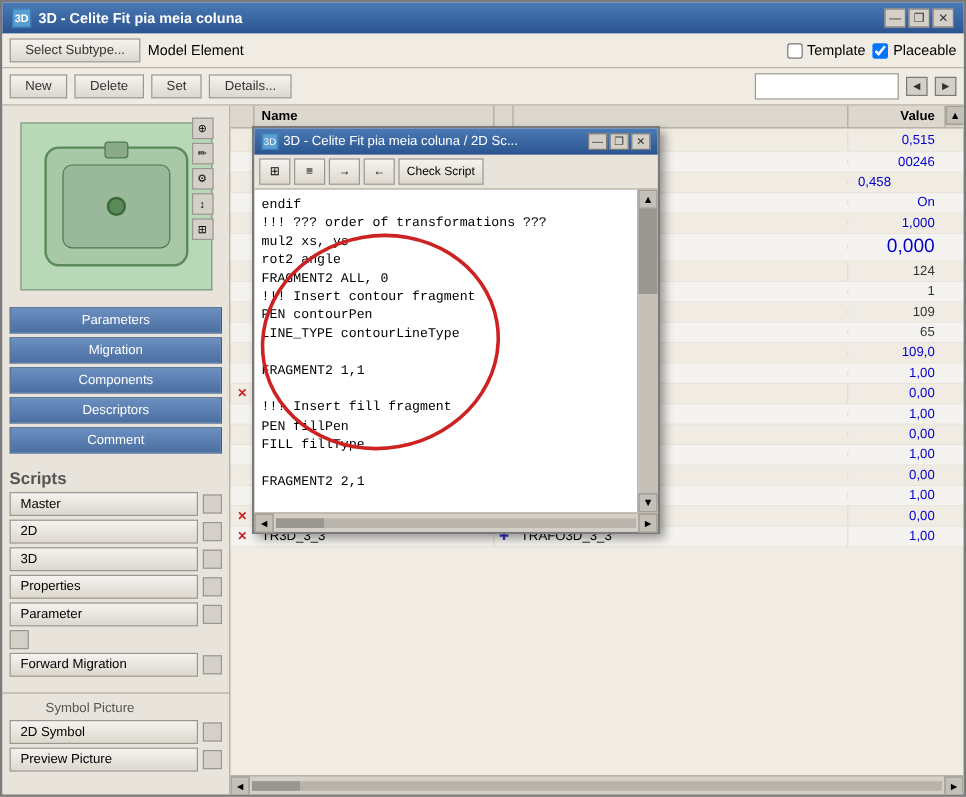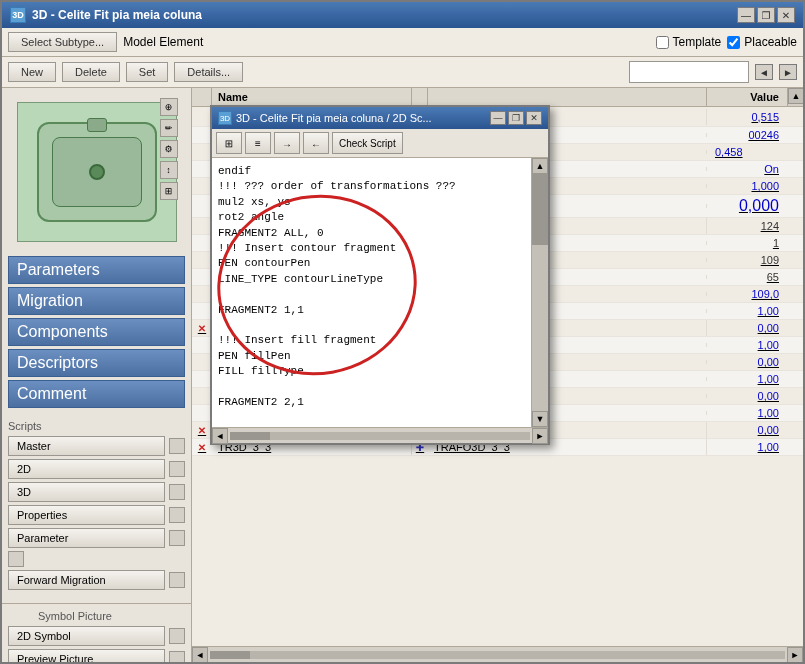--- a/index.html
+++ b/index.html
@@ -117,26 +117,26 @@
       flex-direction: column;
       gap: 3px;
       padding: 6px;
     }
     .nav-btn {
       background: linear-gradient(to bottom, #6a8fc0, #4a6fa0);
       color: white;
       border: 1px solid #3a5f90;
       padding: 4px 8px;
       cursor: pointer;
-      text-align: left;
-      font-size: 16px;
+      text-align: center;
+      font-size: 11px;
     }
 
     .scripts-section { padding: 6px; }
-    .scripts-label { font-size: 11px; color: #555; margin-bottom: 4px; font-weight: normal; }
+    .scripts-label { font-size: 14px; color: #555; margin-bottom: 4px; font-weight: bold; }
 
     .script-btn-row {
       display: flex;
       align-items: center;
       gap: 4px;
       margin-bottom: 3px;
     }
     .script-btn {
       background: linear-gradient(to bottom, #f5f3ef, #ddd8ce);
       border: 1px solid #9a9690;
@@ -410,21 +410,21 @@
         <div style="width:20px; border-right:1px solid #b0a898;"></div>
         <div style="width:200px; padding:3px 6px; border-right:1px solid #b0a898; font-weight:bold; font-size:11px;">Name</div>
         <div style="width:16px; border-right:1px solid #b0a898;"></div>
         <div style="flex:1; padding:3px 6px; border-right:1px solid #b0a898; font-weight:bold; font-size:11px;"></div>
         <div style="width:80px; padding:3px 8px; font-weight:bold; font-size:11px; text-align:right;">Value</div>
         <div style="width:16px; background:#d4d0c8; border-left:1px solid #b0a898;">
           <div class="scroll-arrow">▲</div>
         </div>
       </div>
 
-      <div style="flex:1; overflow-y:auto; overflow-x:hidden; display:flex; flex-direction:column;text-decoration:underline;">
+      <div style="flex:1; overflow-y:auto; overflow-x:hidden; display:flex; flex-direction:column;">
 
         <div class="row-with-arrows">
           <div style="width:20px; padding:1px 2px; display:flex; align-items:center; justify-content:center;"></div>
           <div style="width:200px; padding:2px 6px; border-right:1px solid #e0dcd4; font-size:11px; overflow:hidden; white-space:nowrap;"></div>
           <div style="width:16px; display:flex; flex-direction:column; align-items:center; justify-content:center; gap:1px; flex-shrink:0;">
             <span style="font-size:8px; color:#555;">▲</span>
             <span style="font-size:8px; color:#555;">▼</span>
           </div>
           <div style="flex:1; padding:2px 6px; border-right:1px solid #e0dcd4; font-size:11px; overflow:hidden; white-space:nowrap;">TRAFO3D_3_1</div>
           <div style="width:80px; padding:2px 8px; font-size:11px; color:#0000cc; text-align:right;">0,515</div>

